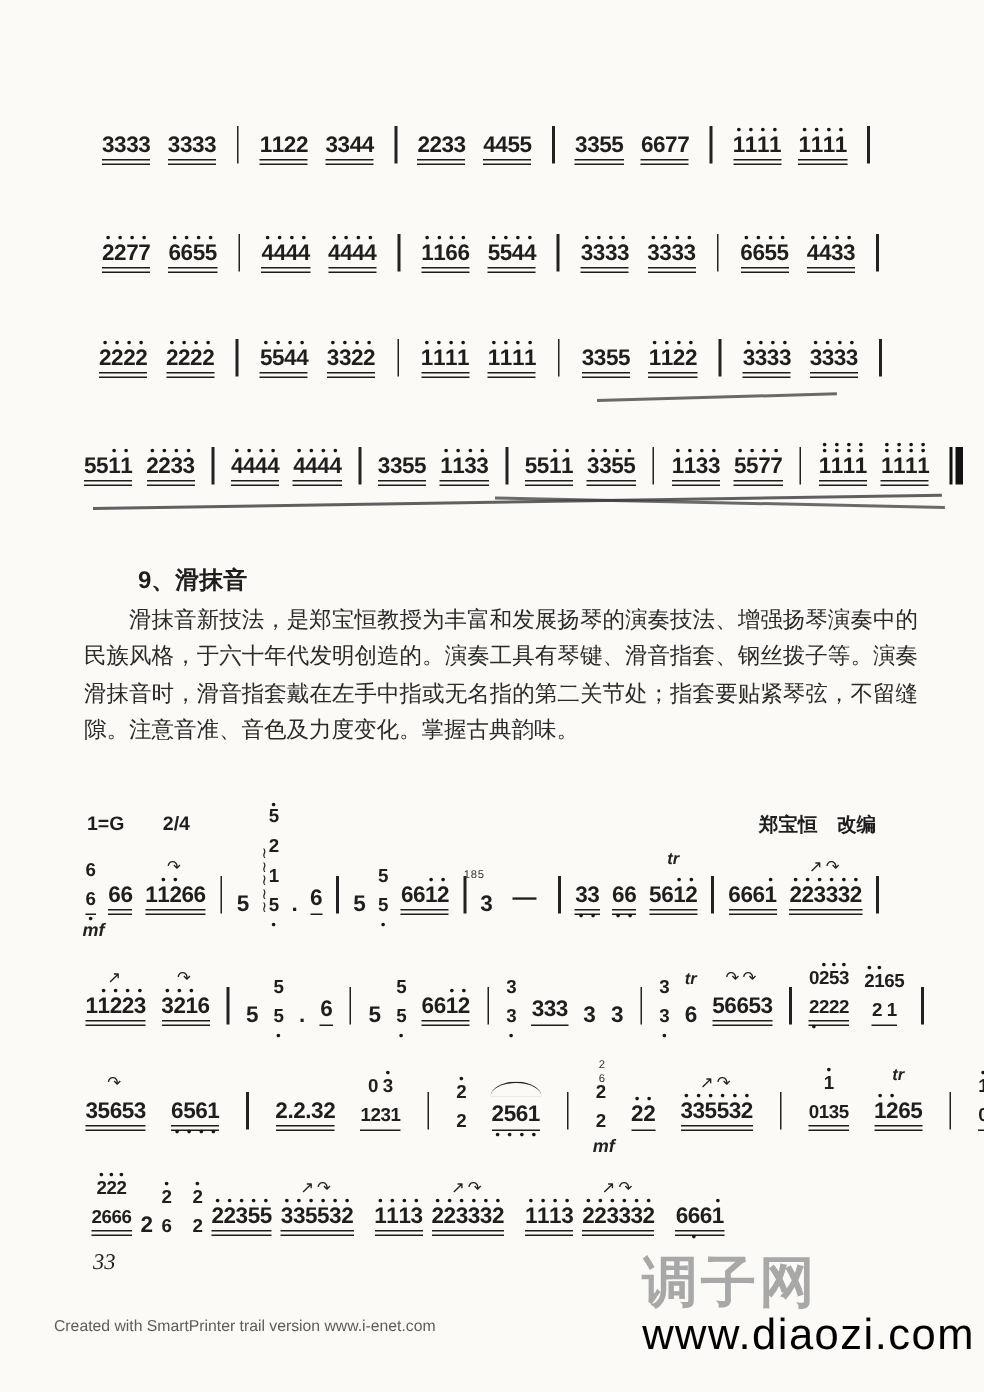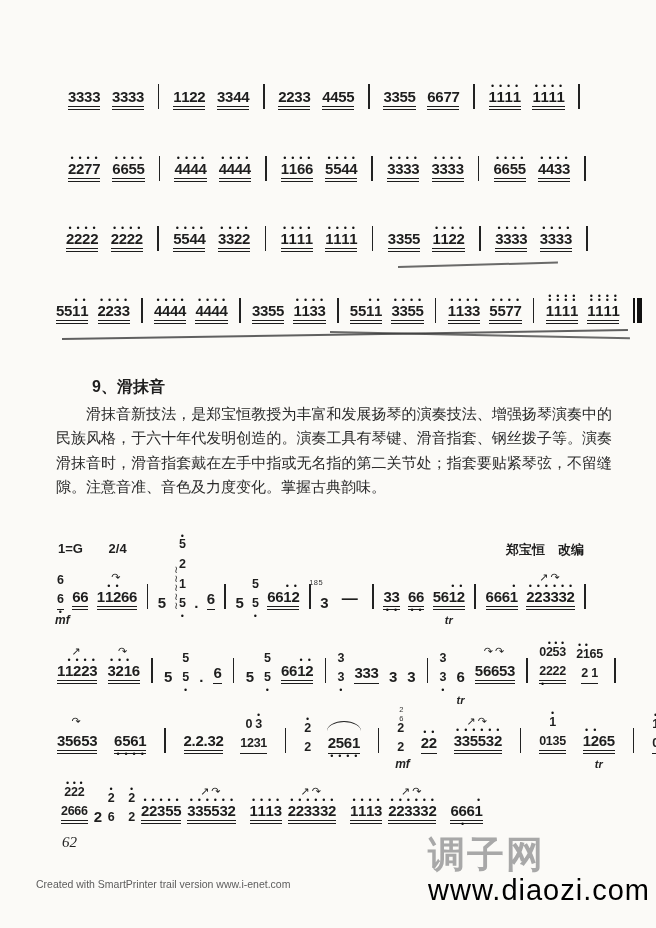--- a/index.html
+++ b/index.html
@@ -32,21 +32,21 @@
   .endbar .b1{width:2px;background:#111;margin-right:2px;}
   .endbar .b2{width:5px;background:#111;}
   .dash{font-size:16px;font-weight:700;margin:0 8px;line-height:1.4;}
   .stkwrap{display:inline-flex;align-items:flex-end;}
   .wavy{display:block;font-size:10px;line-height:9px;white-space:pre;margin-right:1px;color:#222;}
   .stk{display:inline-flex;flex-direction:column;align-items:center;}
   .stk .dg{font-size:12.5px;}
   .stk .ad{min-height:7px;}
   .orn{position:absolute;top:-7px;left:50%;transform:translateX(-50%);
        font-size:11px;color:#222;white-space:nowrap;letter-spacing:2px;}
-  .orn.tr{font-style:italic;font-weight:700;font-size:11px;top:-11px;letter-spacing:0;margin-top:47px;}
+  .orn.tr{font-style:italic;font-weight:700;font-size:11px;top:-11px;letter-spacing:0;}
   .orn.slur{display:block;width:34px;height:9px;border-top:1.8px solid #222;
        border-radius:50% 50% 0 0/100% 100% 0 0;top:-3px;}
   .sup{position:absolute;top:-6px;left:-11px;font-size:7.5px;letter-spacing:.5px;color:#333;}
   .stkwrap-sup{left:2px;top:-10px;}
   .sub{position:absolute;bottom:-17px;left:-2px;font-family:Liberation Sans, sans-serif;
        font-style:italic;font-weight:700;font-size:12px;color:#222;}
 
   
   .d0{top:74px;left:66px;width:518px;height:36px;justify-content:space-between;}
   .d1{top:146px;left:66px;width:524px;height:36px;justify-content:space-between;}
@@ -2550,19 +2550,19 @@
           <span class="c">
             <span class="ad">
               <i class="dot">•</i>
             </span>
             <span class="dg">1</span>
           </span>
         </span>
       </span>
     </div>
 
-  <div class="pageno">62</div>
+  <div class="pageno">33</div>
   <div class="credit">Created with SmartPrinter trail version www.i-enet.com</div>
   <div class="watermark">
     <div class="wm-cn">调子网</div>
     <div class="wm-url">www.diaozi.com</div>
   </div>
 </div>
 
 </body></html>

